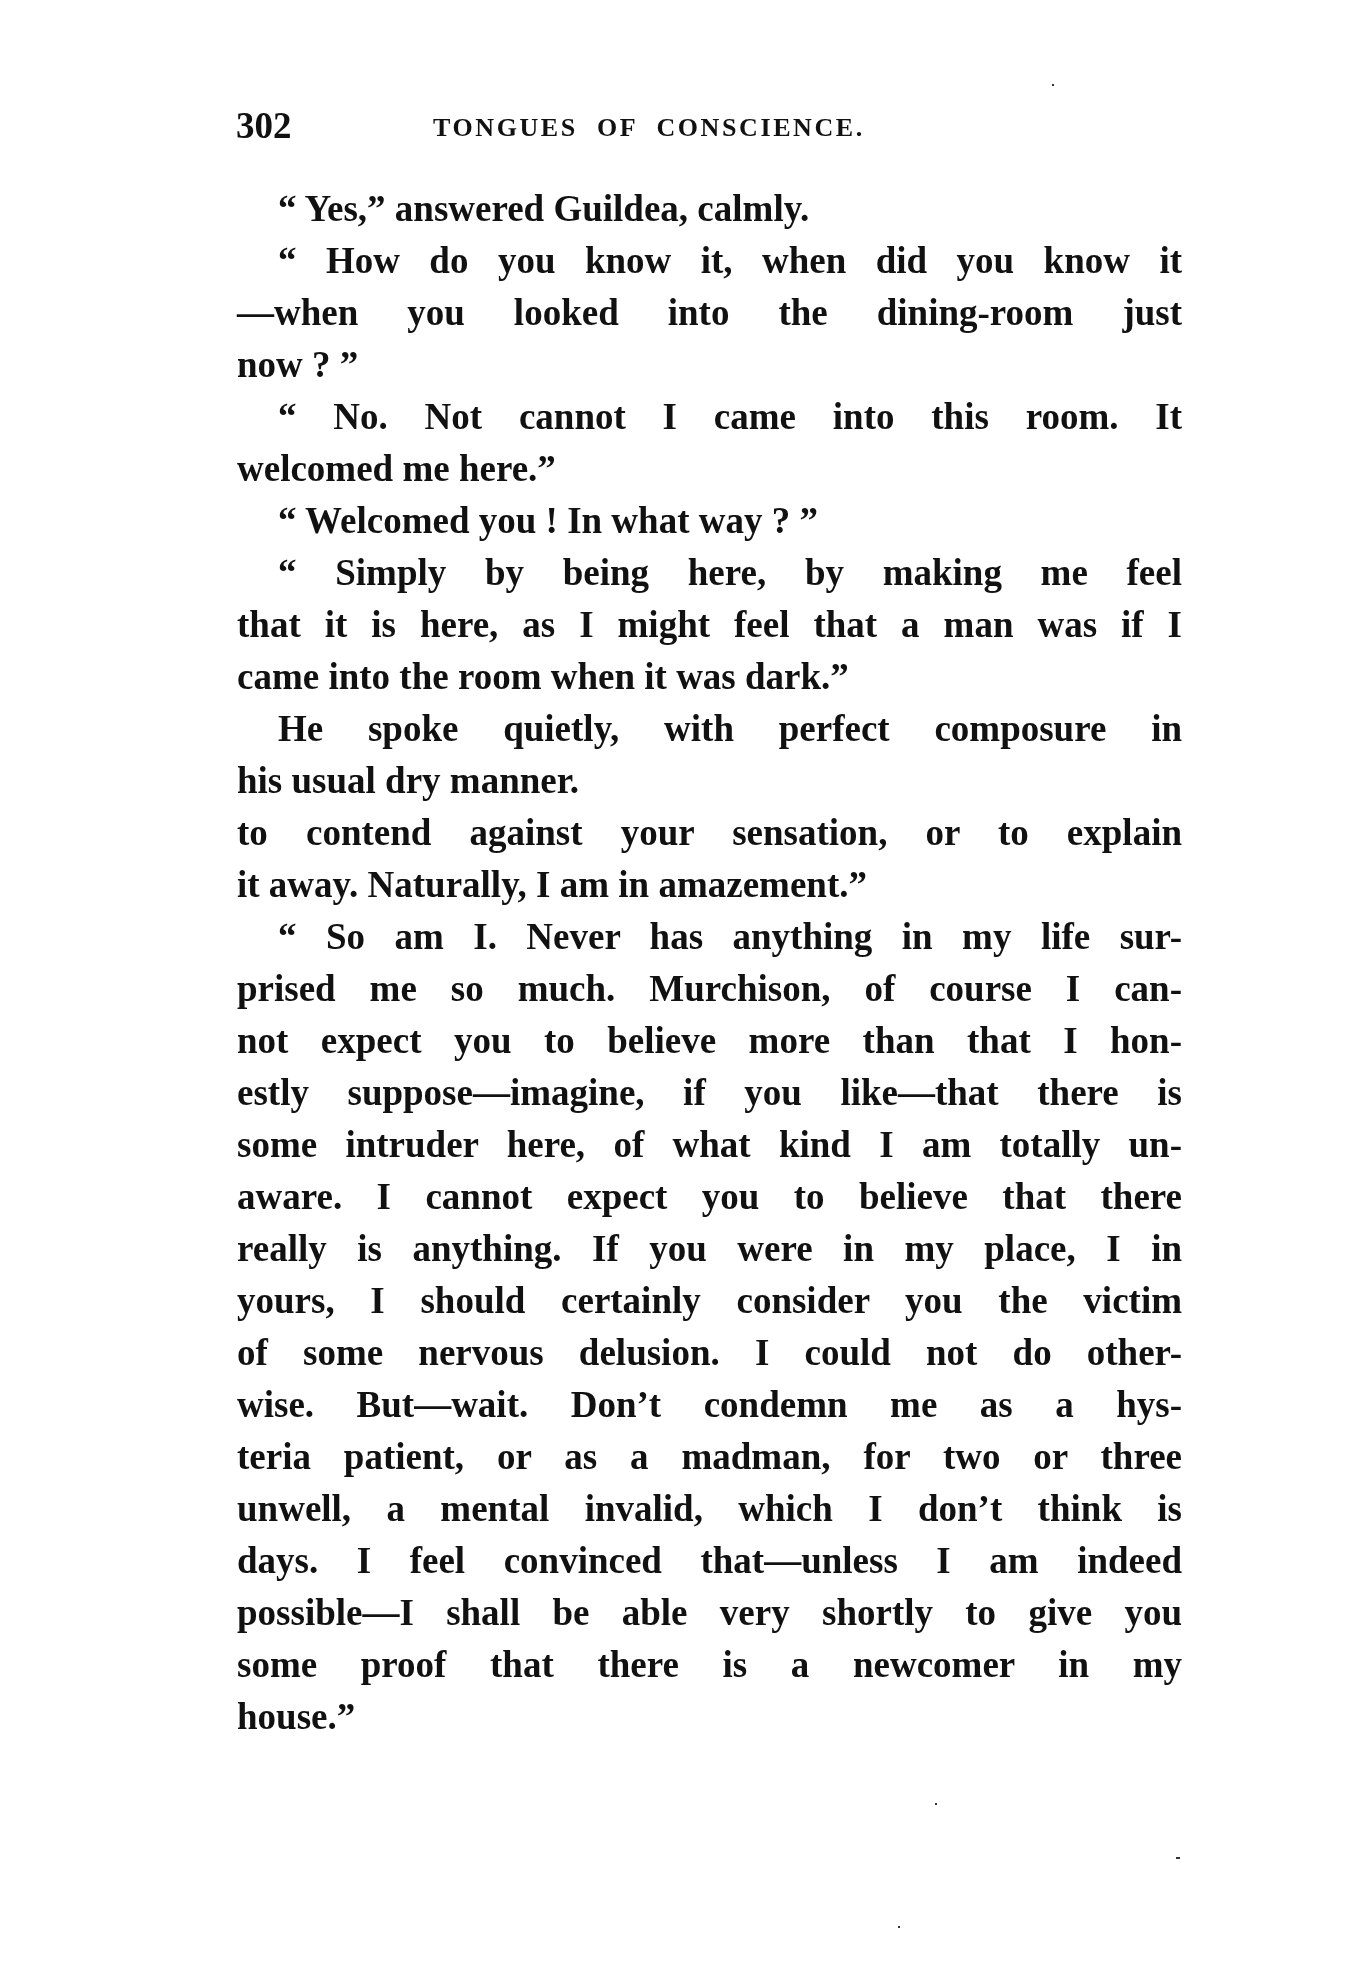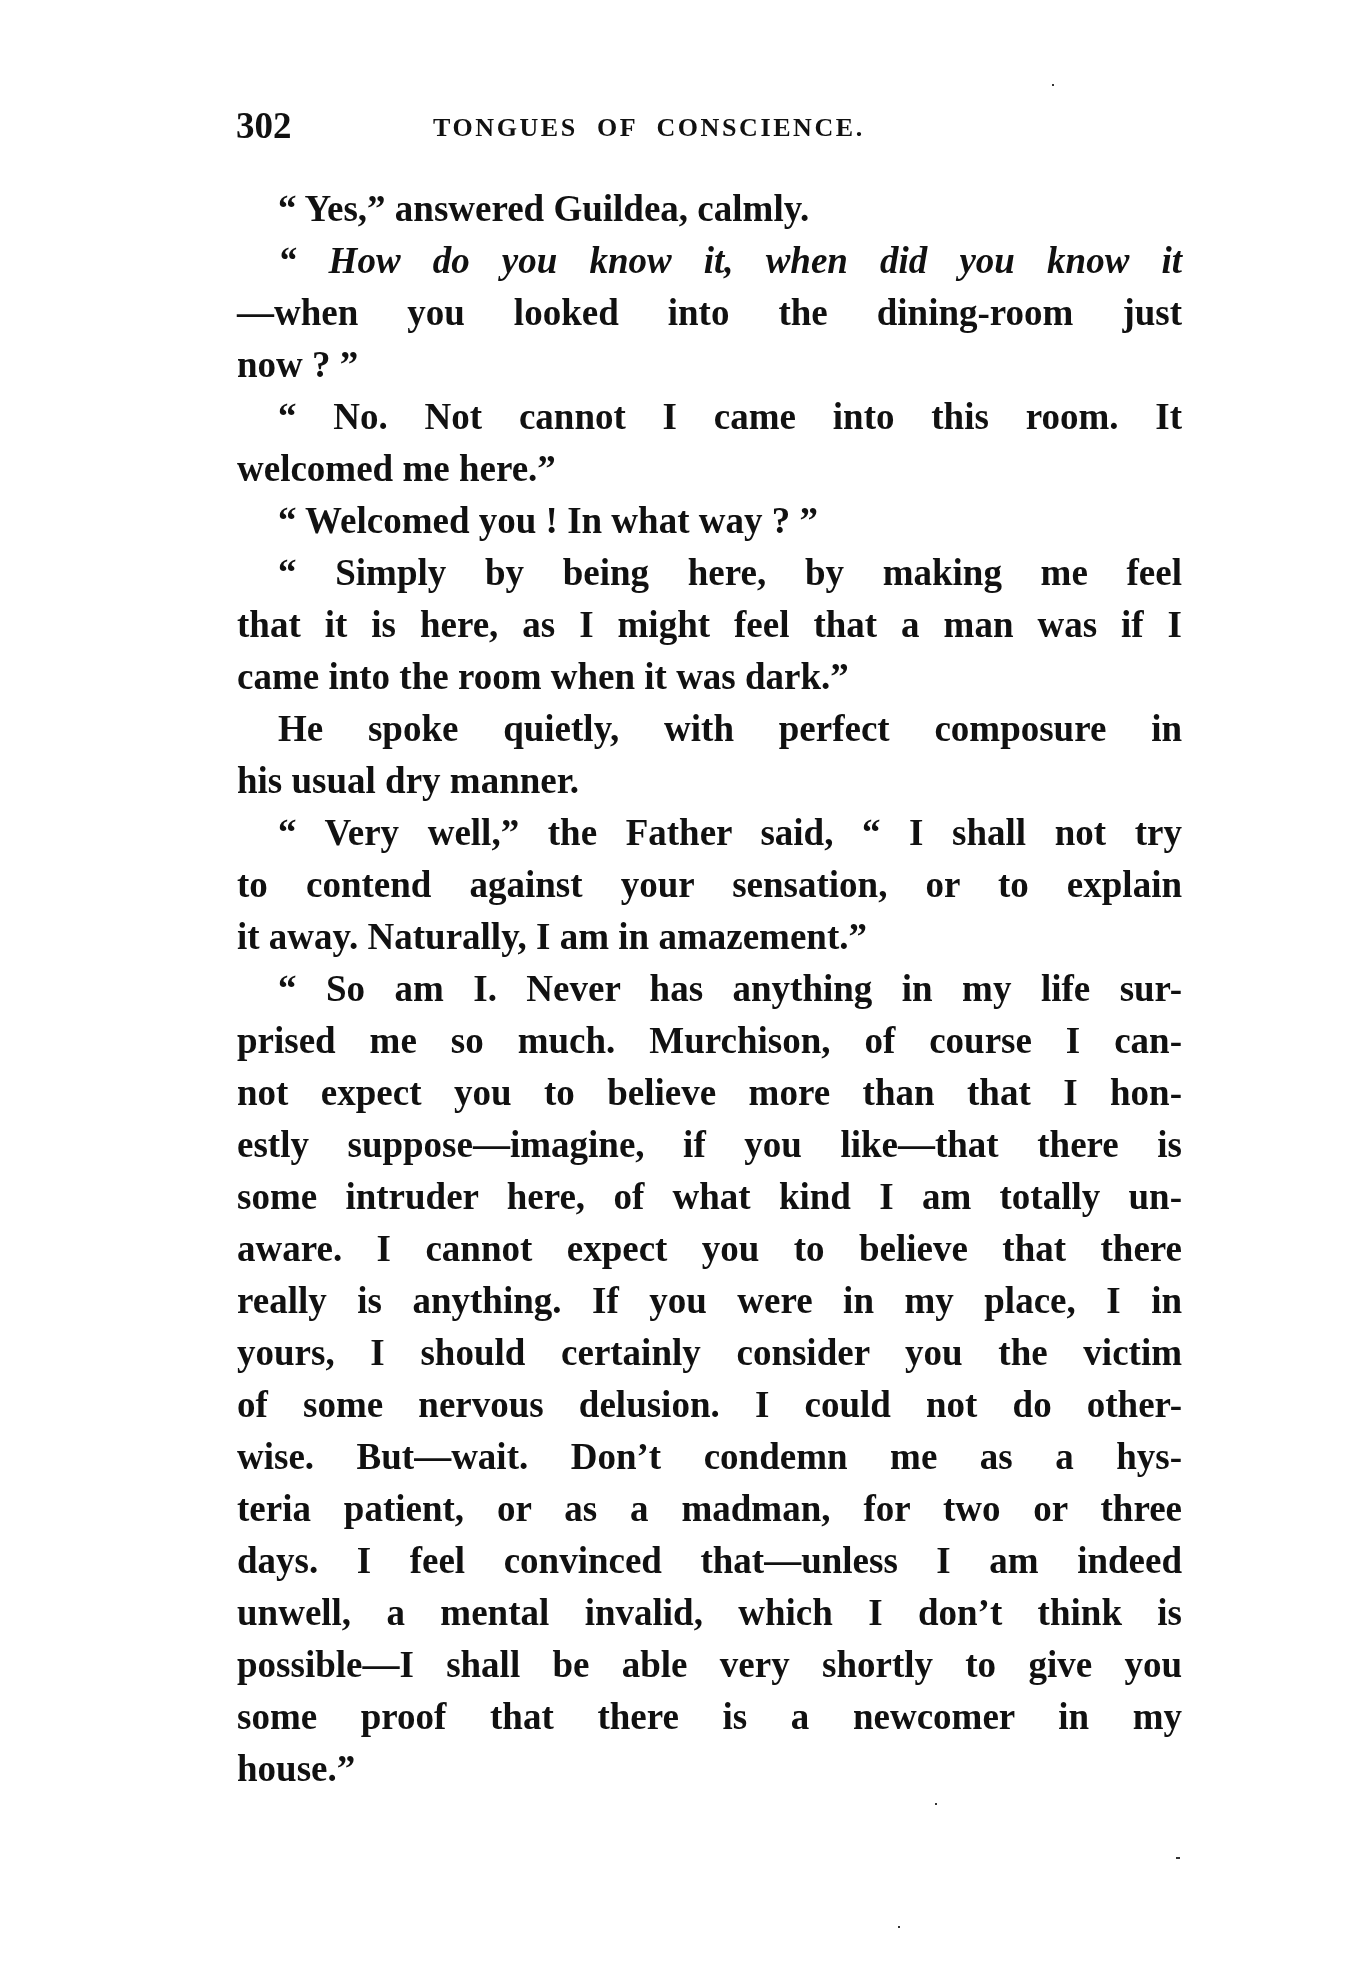--- a/index.html
+++ b/index.html
@@ -88,21 +88,21 @@
     <span class="running-title">TONGUES OF CONSCIENCE.</span>
   </div>
 
   <div class="body-text">
 
     <div>
       <span class="line indent last" style="white-space: normal;">“ Yes,” answered Guildea, calmly.</span>
     </div>
 
     <div>
-      <span class="line indent" style="white-space: normal; font-style: italic;">“ How do you know it, when did you know it</span>
+      <span class="line indent" style="white-space: normal;">“ How do you know it, when did you know it</span>
       <span class="line" style="white-space: normal;">—when you looked into the dining-room just</span>
       <span class="line last" style="white-space: normal;">now ? ”</span>
     </div>
 
     <div>
       <span class="line indent" style="white-space: normal;">“ No. Not cannot I came into this room. It</span>
       <span class="line last" style="white-space: normal;">welcomed me here.”</span>
     </div>
 
     <div>
@@ -114,39 +114,38 @@
       <span class="line" style="white-space: normal;">that it is here, as I might feel that a man was if I</span>
       <span class="line last" style="white-space: normal;">came into the room when it was dark.”</span>
     </div>
 
     <div>
       <span class="line indent" style="white-space: normal;">He spoke quietly, with perfect composure in</span>
       <span class="line last" style="white-space: normal;">his usual dry manner.</span>
     </div>
 
     <div>
-      <span class="line indent" style="white-space: normal;">“ Very well,” the Father said, “ I shall not try</span>
       <span class="line" style="white-space: normal;">to contend against your sensation, or to explain</span>
       <span class="line last" style="white-space: normal;">it away. Naturally, I am in amazement.”</span>
     </div>
 
     <div>
       <span class="line indent" style="white-space: normal;">“ So am I. Never has anything in my life sur-</span>
       <span class="line" style="white-space: normal;">prised me so much. Murchison, of course I can-</span>
       <span class="line" style="white-space: normal;">not expect you to believe more than that I hon-</span>
       <span class="line" style="white-space: normal;">estly suppose—imagine, if you like—that there is</span>
       <span class="line" style="white-space: normal;">some intruder here, of what kind I am totally un-</span>
       <span class="line" style="white-space: normal;">aware. I cannot expect you to believe that there</span>
       <span class="line" style="white-space: normal;">really is anything. If you were in my place, I in</span>
       <span class="line" style="white-space: normal;">yours, I should certainly consider you the victim</span>
       <span class="line" style="white-space: normal;">of some nervous delusion. I could not do other-</span>
       <span class="line" style="white-space: normal;">wise. But—wait. Don’t condemn me as a hys-</span>
       <span class="line" style="white-space: normal;">teria patient, or as a madman, for two or three</span>
+      <span class="line" style="white-space: normal;">unwell, a mental invalid, which I don’t think is</span>
       <span class="line" style="white-space: normal;">days. I feel convinced that—unless I am indeed</span>
-      <span class="line" style="white-space: normal;">unwell, a mental invalid, which I don’t think is</span>
       <span class="line" style="white-space: normal;">possible—I shall be able very shortly to give you</span>
       <span class="line" style="white-space: normal;">some proof that there is a newcomer in my</span>
       <span class="line last" style="white-space: normal;">house.”</span>
     </div>
   </div>
 
   <div class="speck" style="left:1052px; top:84px; width:2px; height:2px;"></div>
   <div class="speck" style="left:1176px; top:1857px; width:4px; height:2px;"></div>
   <div class="speck" style="left:935px; top:1803px; width:2px; height:2px;"></div>
   <div class="speck" style="left:898px; top:1926px; width:2px; height:2px;"></div>

